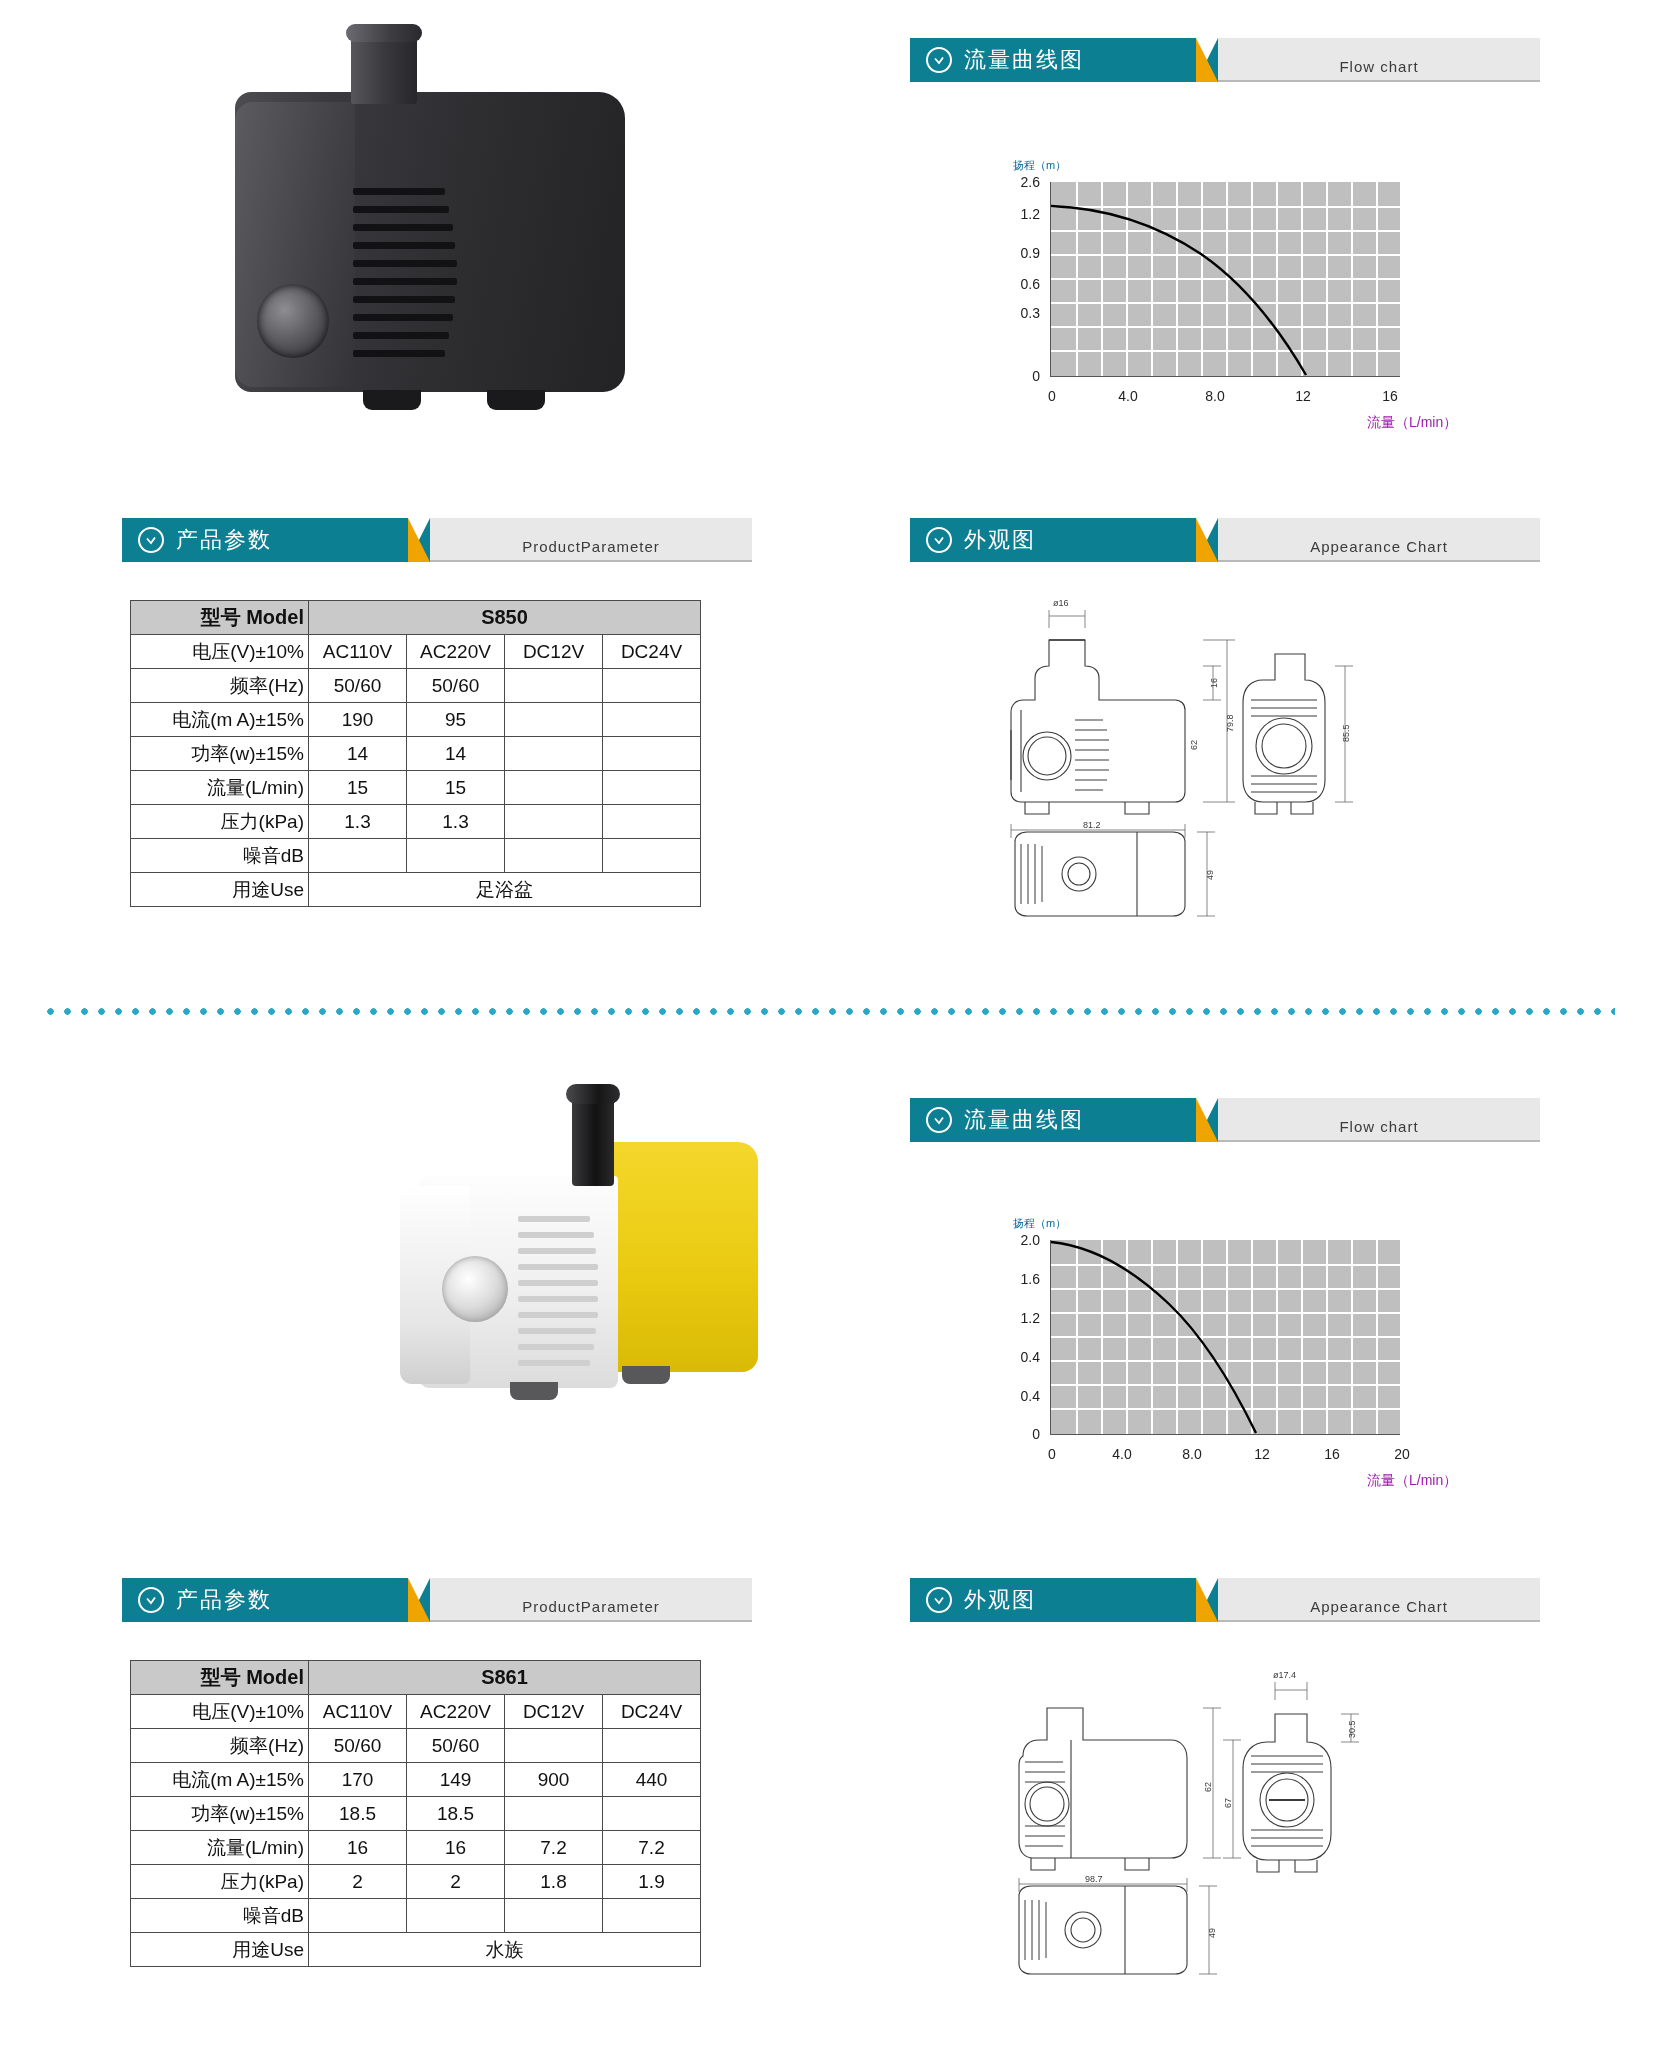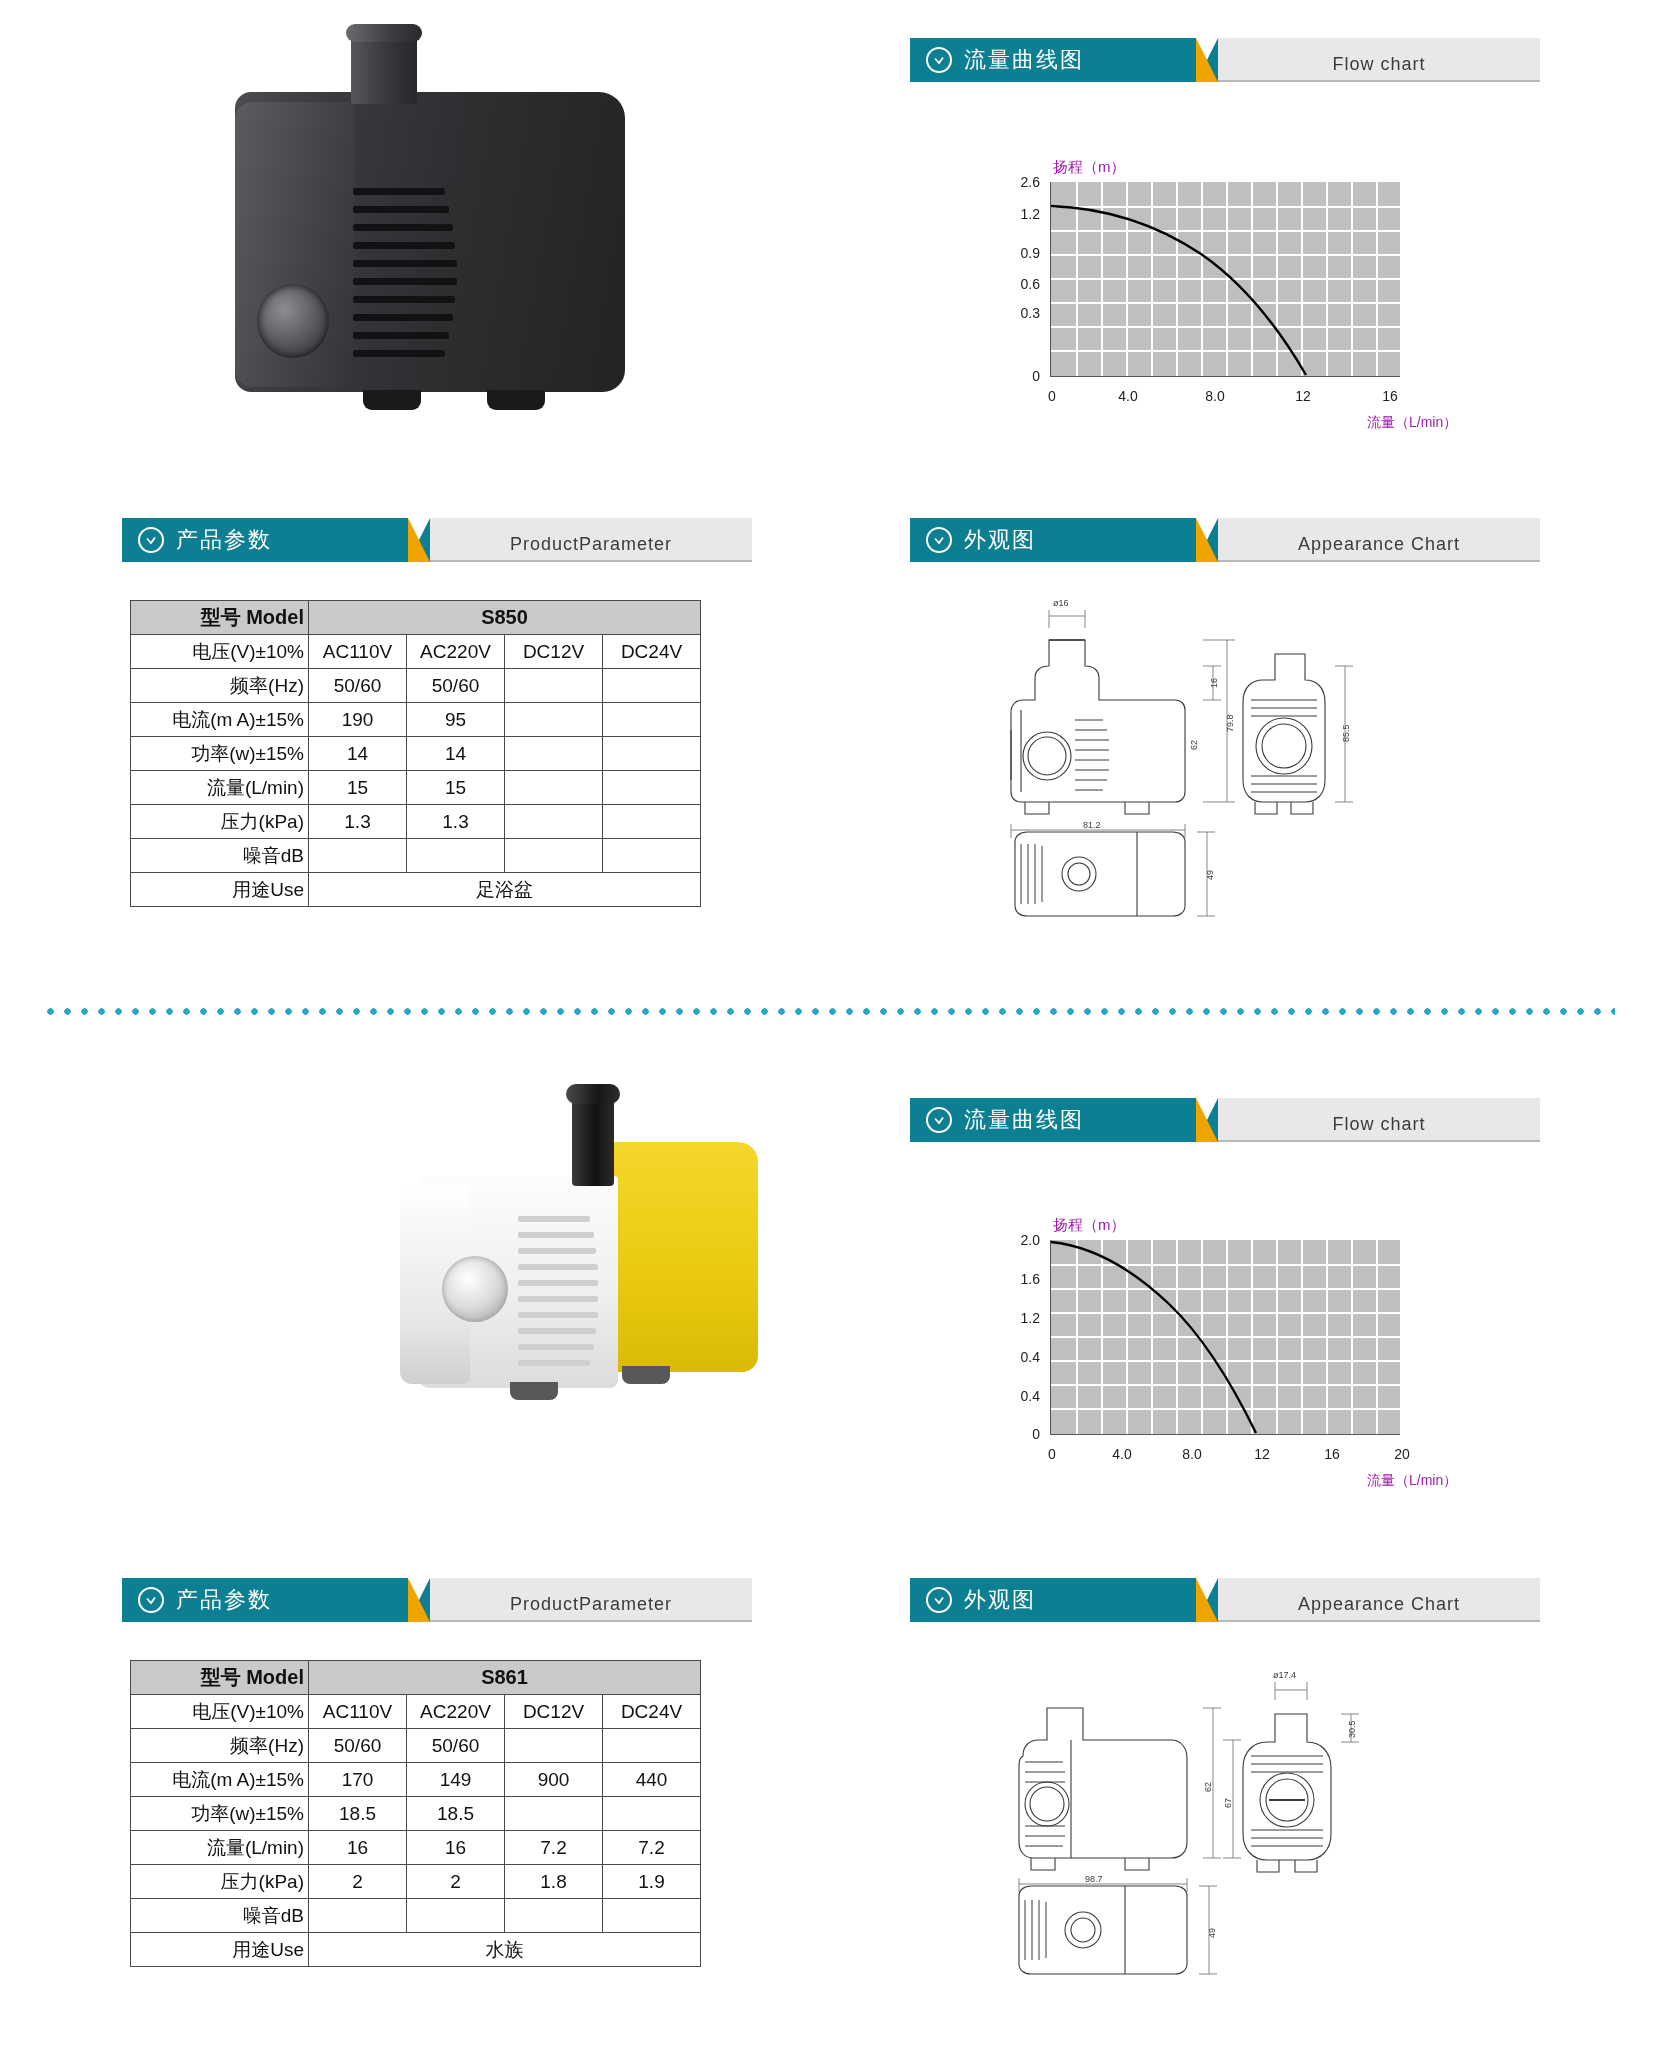--- a/index.html
+++ b/index.html
@@ -71,21 +71,21 @@
   .banner .en-block:before {
     content: "";
     position: absolute;
     left: -22px; top: 0;
     width: 0; height: 0;
     border-style: solid;
     border-width: 44px 0 0 22px;
     border-color: transparent transparent transparent #f0a400;
   }
   .banner .en-text {
-    font-size: 18px;
+    font-size: 15px;
     color: #3b3b3b;
     letter-spacing: 1px;
   }
 
   
   .spec-table {
     position: absolute;
     border-collapse: collapse;
     font-size: 19px;
     color: #111;
@@ -102,23 +102,22 @@
     font-weight: bold;
     font-size: 20px;
   }
   .spec-table .lbl { width: 178px; text-align: right; }
   .spec-table .val { width: 98px; }
 
   
   .chart-wrap { position: absolute; }
   .chart-title {
     position: absolute;
-    font-size: 15px;
-    color: #a21caf;
-    margin-left: 40px;
+    font-size: 11px;
+    color: #0369a1;
   }
   .plot {
     position: absolute;
     background: #bfbfbf;
     border-left: 1px solid #555;
     border-bottom: 1px solid #555;
   }
   .plot .grid-v, .plot .grid-h {
     position: absolute;
     background: #ffffff;

